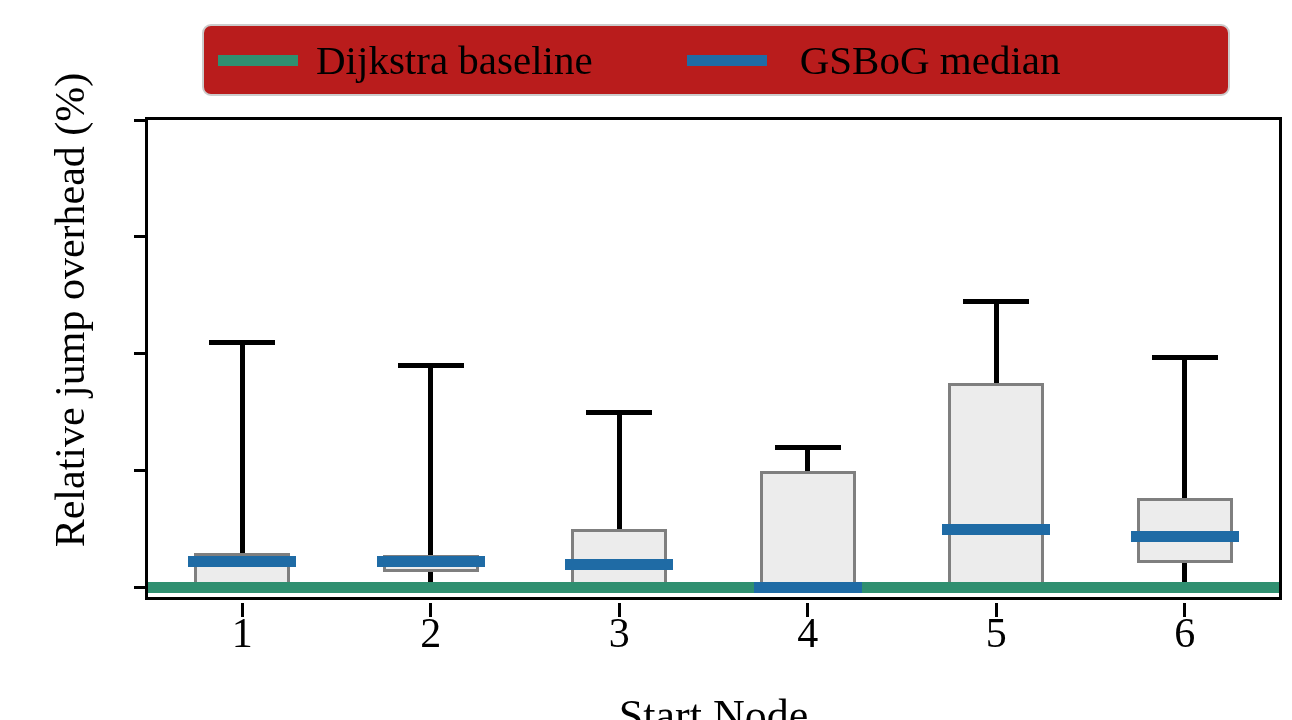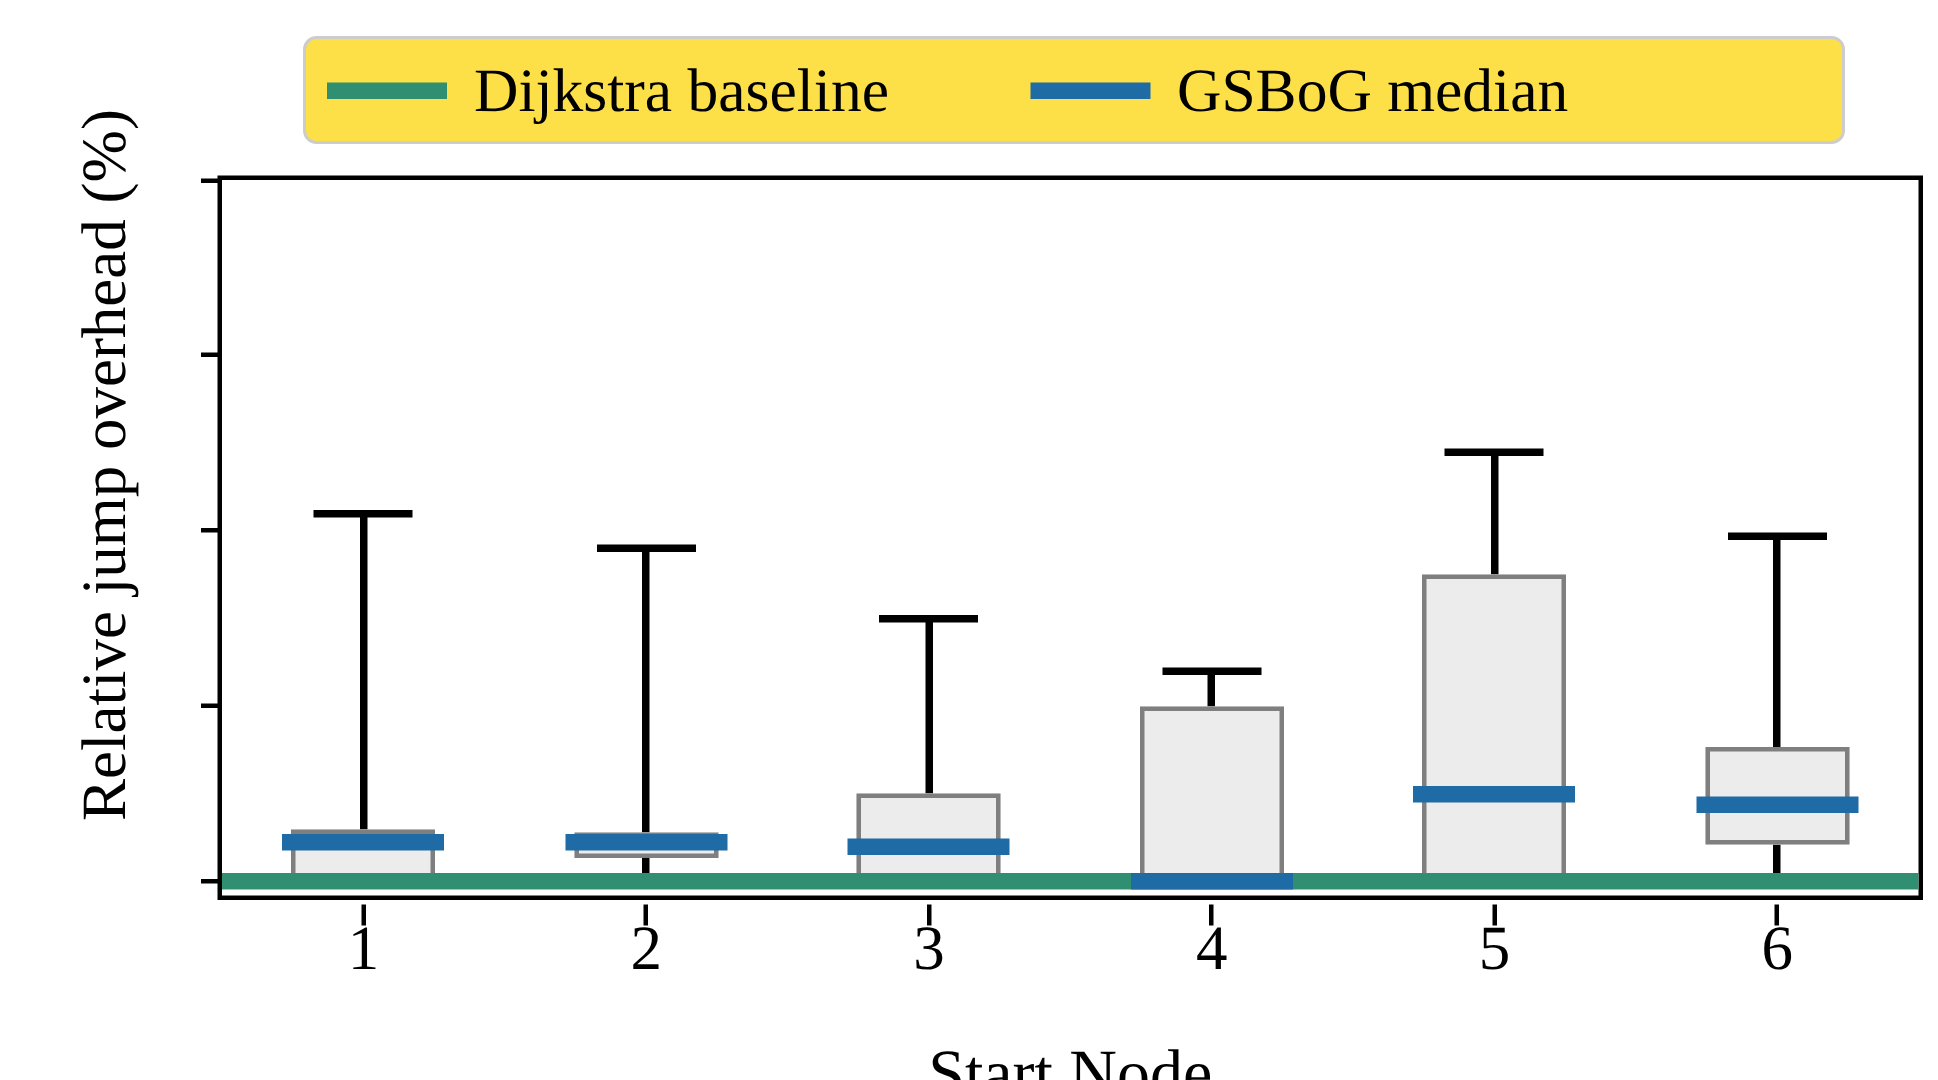--- a/index.html
+++ b/index.html
@@ -25,33 +25,33 @@
 
   
   #legend {
     position: absolute;
     left: 202px;
     top: 24px;
     width: 1028px;
     height: 72px;
     border: 2px solid #cccccc;
     border-radius: 9px;
-    background: #fde047;
+    background: #b91c1c;
     box-sizing: border-box;
     display: flex;
     align-items: center;
     z-index: 6;
   }
   .legend-entry {
     display: flex;
     align-items: center;
     height: 100%;
   }
   .legend-entry.e0 { margin-left: 14px; }
-  .legend-entry.e1 { margin-left: 94px; }
+  .legend-entry.e1 { margin-left: 94px; gap: 15px; }
   .legend-swatch {
     width: 80px;
     height: 11px;
     flex: 0 0 auto;
   }
   .legend-label {
     margin-left: 18px;
     font-size: 41px;
     line-height: 41px;
     color: #000000;

